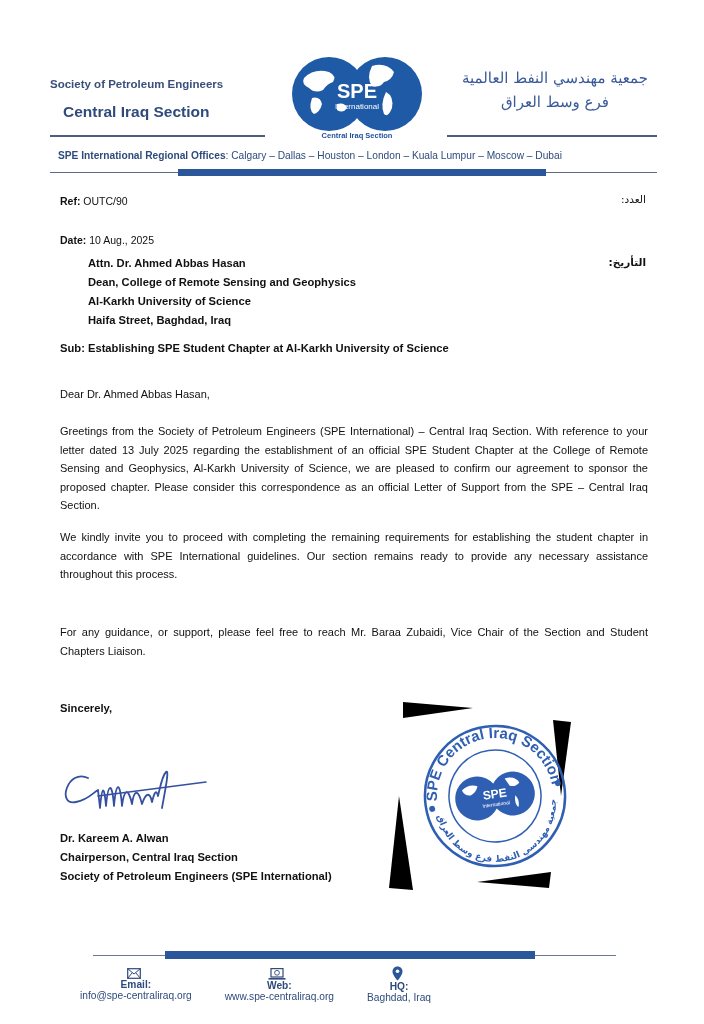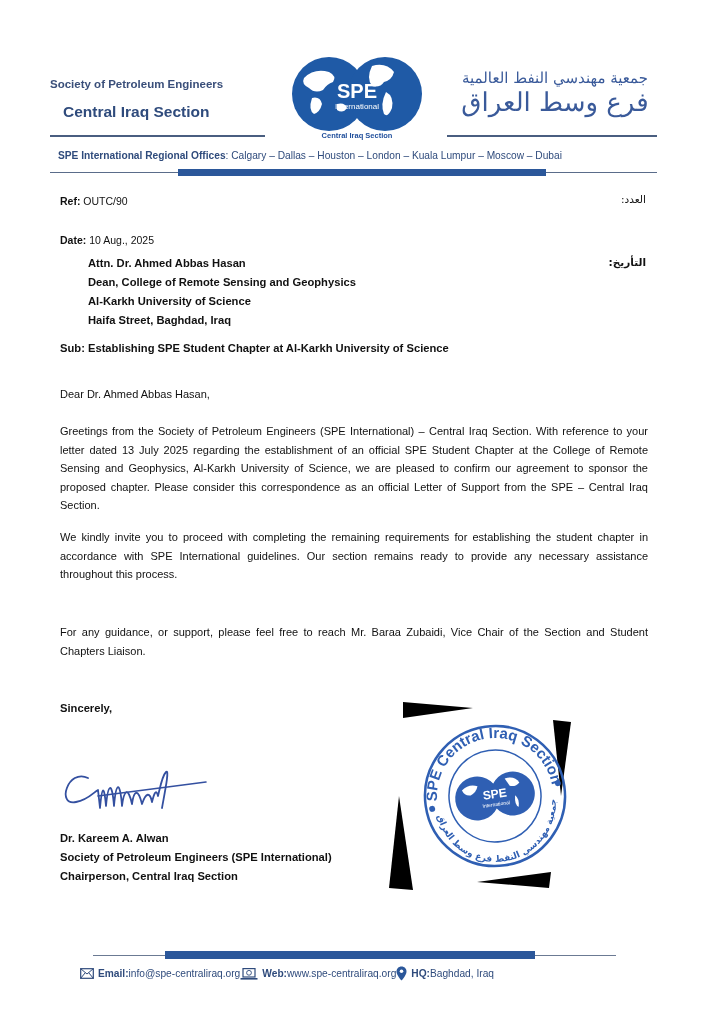--- a/index.html
+++ b/index.html
@@ -11,21 +11,21 @@
   .hdr-society { left: 50px; top: 78px; font-size: 11.5px; font-weight: bold; color: #3a4f7a; }
   .hdr-section { left: 63px; top: 103px; font-size: 15.5px; font-weight: bold; color: #2f4b7c; }
   .hdr-line-left { left: 50px; top: 135px; width: 215px; height: 2px; background: #4a5e80; }
   .hdr-line-right { left: 447px; top: 135px; width: 210px; height: 2px; background: #4a5e80; }
   .logo { left: 282px; top: 56px; width: 150px; height: 90px; }
   .logo-caption { left: 282px; top: 131px; width: 150px; text-align: center; font-size: 7.5px;
                   font-weight: bold; color: #1f4e9b; }
   .arabic-header { left: 455px; top: 68px; width: 200px; text-align: center; color: #3a5a9a;
                    font-family: "DejaVu Serif", serif; direction: rtl; }
   .arabic-header .l1 { font-size: 15px; line-height: 20px; letter-spacing: -0.5px; }
-  .arabic-header .l2 { font-size: 26px; line-height: 28px; }
+  .arabic-header .l2 { font-size: 15px; line-height: 28px; }
 
   .offices { left: 58px; top: 150px; font-size: 10.2px; color: #2f4b7c; white-space: nowrap; }
   .offices b { font-weight: bold; color: #2f4b7c; }
   .band-thin { left: 50px; top: 172px; width: 607px; height: 1px; background: #5a6c8a; }
   .band-thick { left: 178px; top: 169px; width: 368px; height: 7px; background: #2b579a; }
 
   
   .ref { left: 60px; top: 195px; font-size: 10.5px; }
   .date { left: 60px; top: 194px; font-size: 10.5px; margin-top: 40px; }
   .ar-ref { right: 58px; top: 193px; font-size: 10.5px; font-weight: normal; direction: rtl; font-family: "DejaVu Sans", sans-serif; }
@@ -46,21 +46,21 @@
   .signer { left: 60px; top: 829px; font-size: 11.2px; font-weight: bold; line-height: 19px; }
 
   
   .stamp { left: 385px; top: 688px; width: 220px; height: 220px; }
 
   
   .ftr-thin { left: 93px; top: 955px; width: 523px; height: 1px; background: #6b7a93; }
   .ftr-thick { left: 165px; top: 951px; width: 370px; height: 8px; background: #2b579a; }
   .footer { left: 80px; top: 966px; font-size: 10.2px; color: #2f4b7c; white-space: nowrap; display: flex; align-items: center; }
   .footer b { font-weight: bold; }
-  .footer .item { display: inline-flex; align-items: center; margin-right: 0; }
+  .footer .item { display: inline-flex; align-items: center; margin-right: 33px; flex-direction: column; }
   .footer .ic { display: inline-block; margin-right: 4px; }
 </style>
 </head>
 <body>
 
 <div class="abs hdr-society">Society of Petroleum Engineers</div>
 <div class="abs hdr-section">Central Iraq Section</div>
 <div class="abs hdr-line-left"></div>
 <div class="abs hdr-line-right"></div>
 
@@ -114,22 +114,22 @@
 
 <div class="abs sincerely">Sincerely,</div>
 
 <svg class="abs signature" viewBox="0 0 160 50">
   <path d="M30,12 C10,2 -2,40 18,36 C30,34 36,26 40,24 L42,42 C44,20 46,18 48,40 C50,18 54,14 56,40 C58,16 62,14 64,40 C66,24 70,20 74,38 C76,24 80,22 84,38 C88,26 92,26 94,36 C96,28 98,22 100,30 C102,22 104,10 108,6 C112,2 106,30 104,42" fill="none" stroke="#3450a0" stroke-width="1.8" stroke-linecap="round" stroke-linejoin="round"></path>
   <path d="M40,30 L148,16" fill="none" stroke="#3450a0" stroke-width="1.6" stroke-linecap="round"></path>
 </svg>
 
 <div class="abs signer">
   <div>Dr. Kareem A. Alwan</div>
+  <div>Chairperson, Central Iraq Section</div>
   <div>Society of Petroleum Engineers (SPE International)</div>
-  <div>Chairperson, Central Iraq Section</div>
 </div>
 
 <svg class="abs stamp" viewBox="0 0 220 220">
 
   <polygon points="18,14 88,20 18,30" fill="#000"></polygon>
   <polygon points="168,32 186,34 176,108" fill="#000"></polygon>
   <polygon points="14,108 28,202 4,200" fill="#000"></polygon>
   <polygon points="92,194 166,184 164,200" fill="#000"></polygon>
   <g transform="rotate(-8 110 108)">
     <circle cx="110" cy="108" r="70" fill="none" stroke="#2f5fb3" stroke-width="2.5"></circle>

